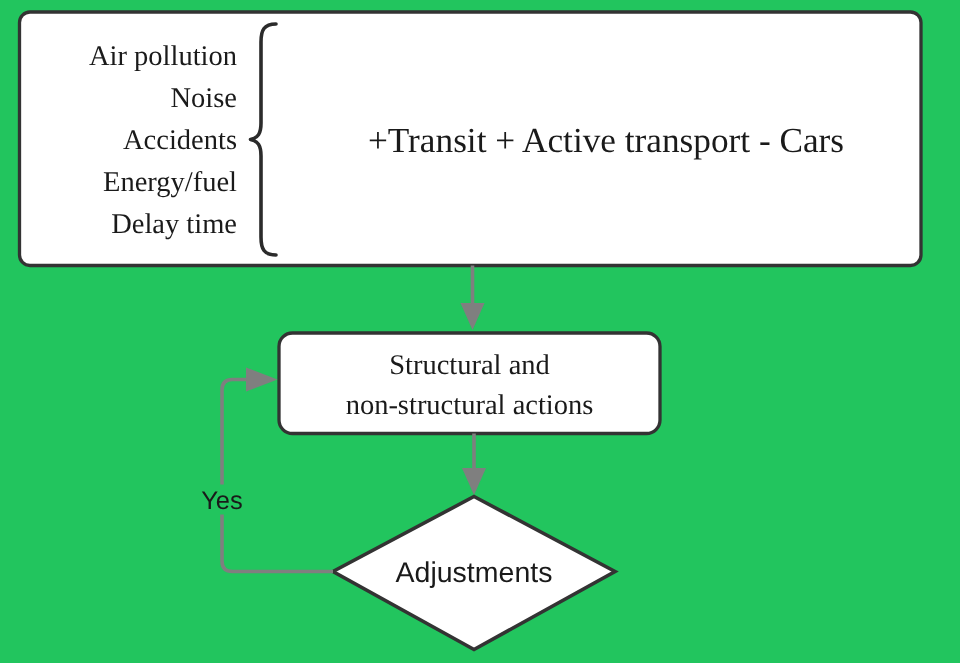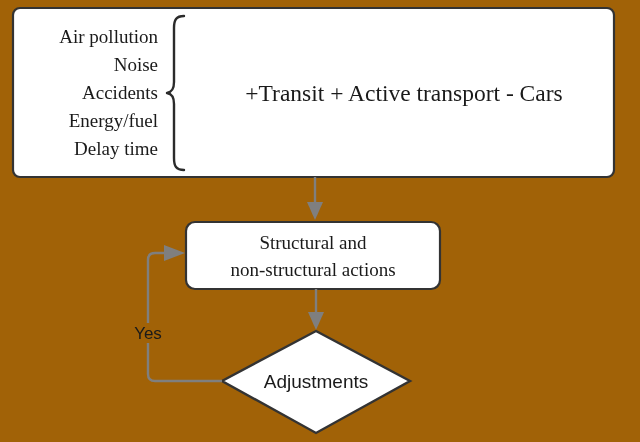--- a/index.html
+++ b/index.html
@@ -4,21 +4,21 @@
 <style>
   html, body {
     margin: 0;
     padding: 0;
     background: #ffffff;
   }
   #diagram-root {
     position: relative;
     width: 640px;
     height: 442px;
-    background: #a16207;
+    background: #22c55e;
     overflow: hidden;
     font-family: "Liberation Serif", serif;
   }
   svg#flowchart {
     display: block;
     width: 640px;
     height: 442px;
   }
   .box-shape {
     fill: #ffffff;

